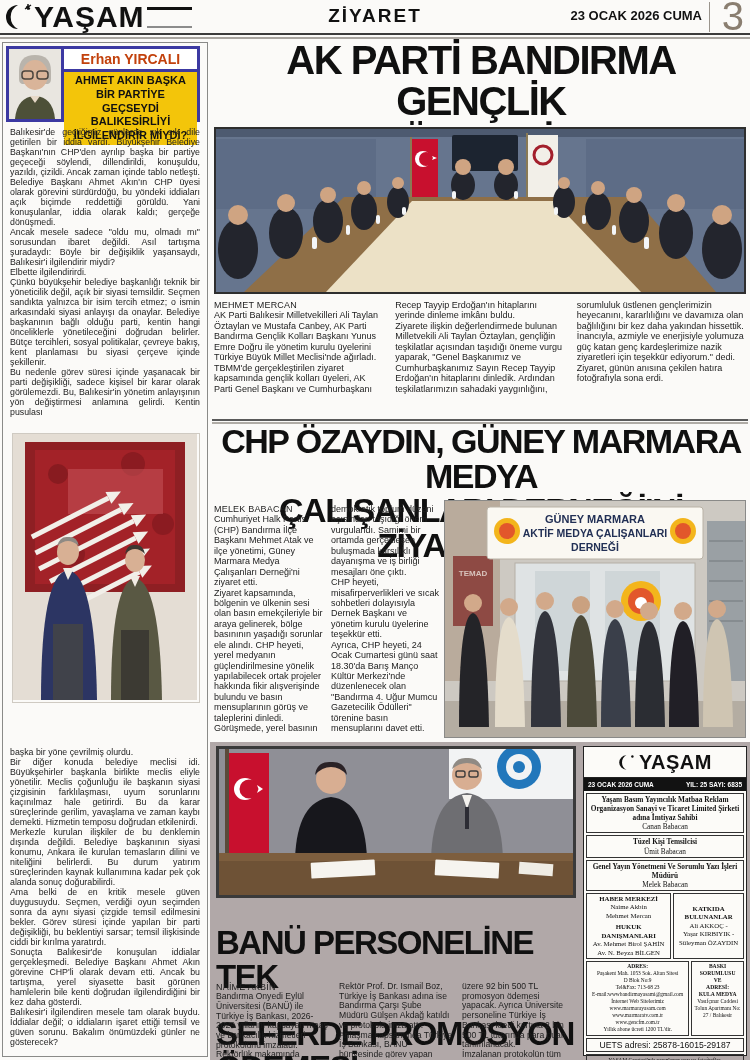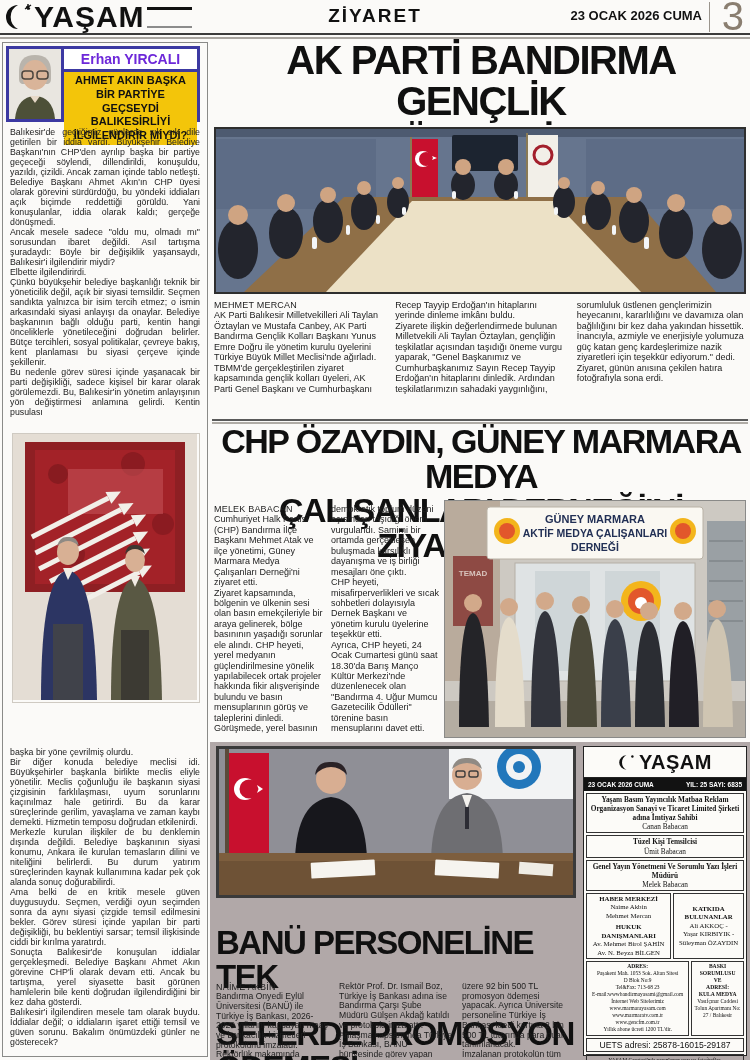--- a/index.html
+++ b/index.html
@@ -18,21 +18,21 @@
   #pageno-div{right:40px;top:2px;width:1px;height:30px;background:#9a948c;}
   #page-number{right:6px;top:-6px;font-size:40px;color:#8a7e70;font-weight:normal;}
   .hrule1{left:0;top:33px;width:750px;height:2px;background:#3c3c3c;}
   .hrule2{left:0;top:37px;width:750px;height:2px;background:#a9a5a0;}
 
   
   #leftcol{left:2px;top:42px;width:206px;height:1015px;border:1.5px solid #8a8a88;background:#fbfaf8;box-sizing:border-box;}
   #colhead{position:absolute;left:3px;top:3px;width:194px;height:76px;background:#3c39a2;display:flex;}
   #colhead .portrait{width:52px;height:70px;margin:3px;background:#e9e7e2;flex:0 0 auto;}
   #colhead .right{flex:1;display:flex;flex-direction:column;margin:3px 3px 3px 0;}
-  #colname{background:#ffffff;color:#6d28d9;font-weight:bold;font-size:14px;text-align:center;padding:2px 0;}
+  #colname{background:#ffffff;color:#c2410c;font-weight:bold;font-size:14px;text-align:center;padding:2px 0;}
   #colq{flex:1;background:#f3c50a;color:#111;font-weight:bold;font-size:11px;line-height:1.25;
         display:flex;align-items:center;justify-content:center;text-align:center;padding:2px 3px;margin-top:3px;}
   .colbody{font-size:8.8px;line-height:1.14;text-align:justify;color:#222;}
   #colbody-top{position:absolute;left:7px;top:84px;width:190px;height:303px;overflow:hidden;}
   #colphoto{position:absolute;left:9px;top:390px;width:186px;height:268px;border:1px solid #cfcac2;}
   #colbody-bottom{position:absolute;left:7px;top:664px;width:190px;height:344px;overflow:hidden;margin-top:40px;}
 
   
   .headline{font-weight:bold;color:#101010;letter-spacing:-1.5px;line-height:1.02;}
   #a1-head{left:212px;top:40px;width:538px;text-align:center;}

